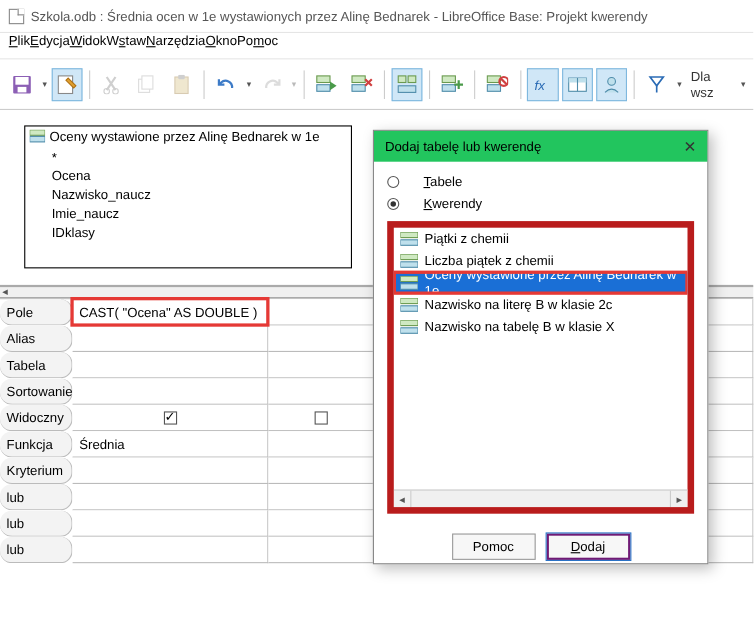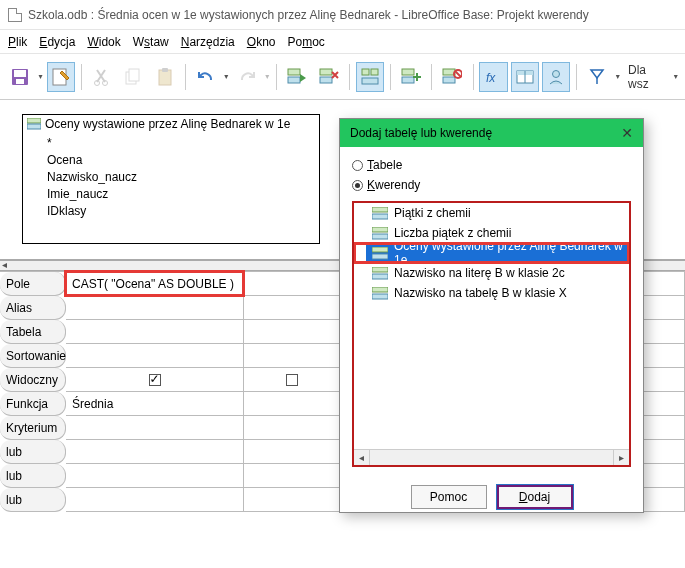--- a/index.html
+++ b/index.html
@@ -1,21 +1,21 @@
 <!DOCTYPE html>
 <html><head>
 <meta charset="utf-8">
 <style>
 * { box-sizing:border-box; margin:0; padding:0; font-family:"Segoe UI",Tahoma,sans-serif; font-size:12px; }
 body { background:#fff; width:685px; height:568px; position:relative; overflow:hidden; }
 .titlebar { height:30px; background:#fff; display:flex; align-items:center; padding:0 8px; border-bottom:1px solid #e5e5e5; }
 .titlebar .doc-icon { width:14px; height:14px; border:1px solid #888; margin-right:6px; position:relative; }
 .titlebar .doc-icon::after{content:"";position:absolute;top:-1px;right:-1px;width:5px;height:5px;background:#fff;border-left:1px solid #888;border-bottom:1px solid #888;}
 .titlebar .title { color:#555; font-size:12px; }
-.menubar { height:24px; display:flex; align-items:center; padding:0 8px; gap:12px; border-bottom:1px solid #e5e5e5; }
+.menubar { height:24px; display:flex; align-items:flex-start; padding:0 8px; border-bottom:1px solid #e5e5e5; }
 .menubar span { color:#000; cursor:default; }
 .menubar span u { text-decoration:underline; }
 .toolbar { height:46px; display:flex; align-items:center; padding:0 6px; gap:3px; border-bottom:1px solid #ccc; }
 .tb-btn { width:30px; height:30px; display:flex; align-items:center; justify-content:center; border:1px solid transparent; position:relative; }
 .tb-btn.active { background:#d0e7f7; border-color:#7fb8de; }
 .tb-btn.blue { background:#d0e7f7; border-color:#7fb8de; }
 .tb-sep { width:1px; height:26px; background:#ccc; margin:0 3px; }
 .tb-drop { width:7px; display:flex; align-items:center; justify-content:center; font-size:8px; color:#555; }
 .dlawsz { font-size:12px; color:#333; margin-left:4px; }
 
@@ -37,24 +37,24 @@
 .grid .cell { background:#fff; }
 .grid .hl { position:relative; }
 .grid .hl::after{content:"";position:absolute;inset:-2px -2px -2px -2px;border:3px solid #e53935;pointer-events:none;}
 .chk { width:12px; height:12px; border:1px solid #555; margin:0 auto; position:relative; }
 .chk.checked::after{content:"✓";position:absolute;top:-3px;left:0;font-size:12px;}
 
 .dialog { position:absolute; top:118px; left:339px; width:305px; height:395px; background:#fff; border:1px solid #888; box-shadow:4px 4px 12px rgba(0,0,0,0.25); }
 .dialog .dtitle { height:28px; display:flex; align-items:center; padding:0 10px; font-size:12px; background:#22c55e; }
 .dialog .dtitle .x { margin-left:auto; font-size:14px; color:#333; cursor:default; line-height:1; }
 .dialog .body { padding:8px 12px; }
-.radio-row { display:flex; align-items:center; gap:4px; height:20px; }
+.radio-row { display:flex; align-items:center; gap:22px; height:20px; }
 .radio { width:11px; height:11px; border:1px solid #555; border-radius:50%; position:relative; }
 .radio.sel::after{content:"";position:absolute;top:2px;left:2px;width:5px;height:5px;background:#333;border-radius:50%;}
-.dlist { margin-top:6px; border:2px solid #b91c1c; height:266px; background:#fff; overflow:hidden; position:relative;padding-left:12px; }
+.dlist { margin-top:6px; border:6px solid #b91c1c; height:266px; background:#fff; overflow:hidden; position:relative; }
 .dlist .item { height:20px; display:flex; align-items:center; gap:6px; padding:0 6px; font-size:12px; }
 .dlist .item.sel { background:#1a6fd6; color:#fff; }
 .dlist .item .qic { width:16px; height:13px; flex:none; }
 .dlist .item .qic svg rect.top{fill:#cfe9c2;} .dlist .item .qic svg rect.bot{fill:#bfe0ec;}
 .dlist .item.sel .qic svg rect.top{fill:#cfe9c2;} 
 .dlist .redbox { position:absolute; top:39px; left:-1px; right:-1px; height:22px; border:3px solid #e53935; pointer-events:none; }
 .dlist .hscroll { position:absolute; bottom:0; left:0; right:0; height:16px; background:#f0f0f0; border-top:1px solid #ccc; display:flex; }
 .dlist .hscroll .arr { width:16px; display:flex; align-items:center; justify-content:center; font-size:10px; color:#555; border-left:1px solid #ccc;}
 .dlist .hscroll .arr:first-child{border-left:none;border-right:1px solid #ccc;}
 .dlist .hscroll .track{flex:1;}

